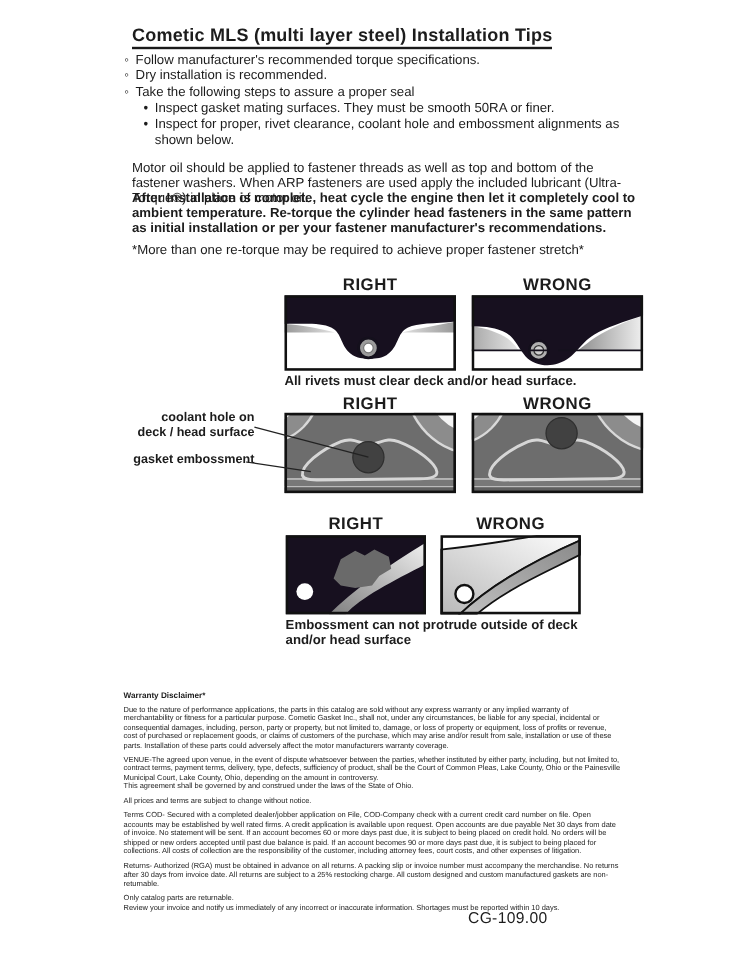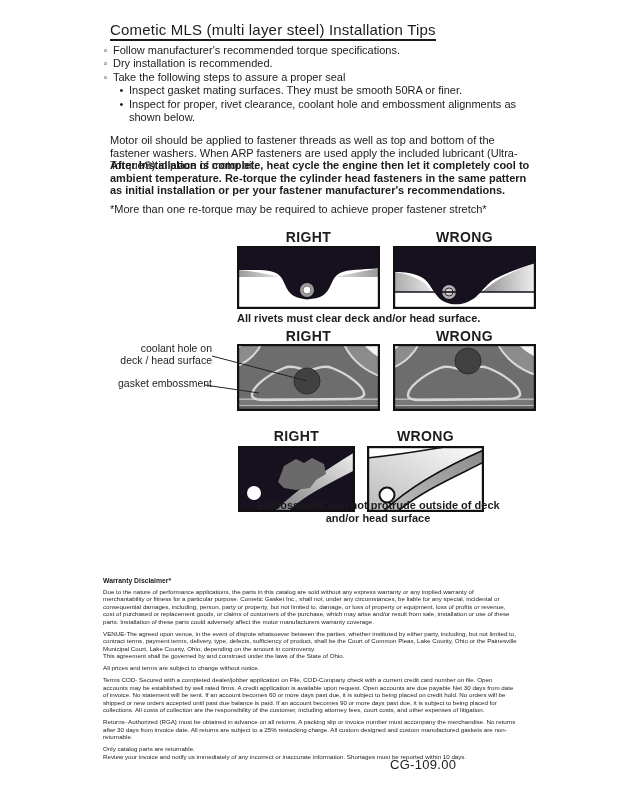--- a/index.html
+++ b/index.html
@@ -1,38 +1,38 @@
 <!DOCTYPE html>
 <html style="--ink: #1c1c1c; --panel-black: #17101f; --panel2-bg: #6d6d6d; --emboss-line: #d6d6d6; --hole-dark: #414141; --wedge-dark: #979797; --wedge-light: #e2e2e2;"><head>
 <meta charset="utf-8">
 <style>
   html,body{margin:0;padding:0;background:#fff;}
   #page{position:relative;width:618px;height:800px;background:#ffffff;overflow:hidden;
         font-family:"Liberation Sans", sans-serif;color:#1c1c1c;}
   .abs{position:absolute;}
   .preline{white-space:pre-line;}
 
-  .title{left:110px;top:21px;font-size:15px;font-weight:400;
+  .title{left:110px;top:21px;font-size:15px;font-weight:700;
          border-bottom:2px solid #1a1a1a;padding-bottom:1px;letter-spacing:.2px;}
 
   .bullets{left:102px;top:44px;width:430px;font-size:11px;line-height:13.4px;}
   .b-row{display:flex;gap:4px;}
   .b-row .mk{width:7px;text-align:center;flex:0 0 auto;}
   .sub{margin-left:16px;}
 
   .diesel-head{left:110px;top:118px;font-size:12.5px;font-weight:700;}
   .para{left:110px;width:422px;font-size:11px;line-height:12.6px;}
   .p1{top:134px;} .p2{top:159px;font-weight:bold;} .pnote{top:203px;}
 
   .rw-label{font-size:14px;font-weight:700;letter-spacing:.4px;text-align:center;}
   .cap{font-size:11px;font-weight:700;line-height:12.5px;}
 
   .panel{display:block;}
 
-  .side-label{font-size:10.5px;line-height:11.5px;text-align:right;}
+  .side-label{font-size:10.5px;line-height:11.5px;text-align:right;font-weight:bold;}
 
   .warranty{left:103px;top:577px;width:414px;font-size:6.2px;line-height:7.5px;}
   .warranty h4{margin:0 0 3px 0;font-size:6.8px;}
   .warranty p{margin:0 0 4.5px 0;}
 
   .code{left:390px;top:757px;font-size:13px;letter-spacing:.3px;}
 </style>
 </head>
 <body>
 
@@ -193,21 +193,21 @@
           <stop offset="1" stop-color="#8a8a8a"></stop>
       </linearGradient>
     </defs>
     <rect width="117" height="66" fill="#ffffff"></rect>
     <path d="M0,12 C40,8 70,2 84,0 L117,0 L117,4 C85,18 45,38 16,66 L0,66 Z" fill="url(#g3w1)" stroke="#111111" stroke-width="1.5"></path>
     <path d="M16,66 C45,38 85,18 117,4 L117,16 C90,30 56,44 30,66 Z" fill="url(#g3w2)" stroke="#111111" stroke-width="1.5"></path>
     <circle cx="20" cy="49" r="7.5" fill="#ffffff" stroke="#111111" stroke-width="2"></circle>
     <rect x="1" y="1" width="115" height="64" fill="none" stroke="#111111" stroke-width="2.4"></rect>
   </svg>
 
-  <div class="abs cap preline" style="left:238px;top:499px;width:280px;text-align:center;">Embossment can not protrude outside of deck
+  <div class="abs cap preline" style="left:238px;top:515px;width:280px;">Embossment can not protrude outside of deck
 and/or head surface</div>
 
   <div class="abs warranty">
     <h4>Warranty Disclaimer*</h4>
     <p>Due to the nature of performance applications, the parts in this catalog are sold without any express warranty or any implied warranty of merchantability or fitness for a particular purpose.  Cometic Gasket Inc., shall not, under any circumstances, be liable for any special, incidental or consequential damages, including, person, party or property, but not limited to, damage, or loss of property or equipment, loss of profits or revenue, cost of purchased or replacement goods, or claims of customers of the purchase, which may arise and/or result from sale, installation or use of these parts.  Installation of these parts could adversely affect the motor manufacturers warranty coverage.</p>
     <p class="preline">VENUE-The agreed upon venue, in the event of dispute whatsoever between the parties, whether instituted by either party, including, but not limited to, contract terms, payment terms, delivery, type, defects, sufficiency of product, shall be the Court of Common Pleas, Lake County, Ohio or the Painesville Municipal Court, Lake County, Ohio, depending on the amount in controversy.
 This agreement shall be governed by and construed under the laws of the State of Ohio.</p>
     <p>All prices and terms are subject to change without notice.</p>
     <p>Terms COD- Secured with a completed dealer/jobber application on File, COD-Company check with a current credit card number on file.  Open accounts may be established by well rated firms.  A credit application is available upon request.  Open accounts are due payable Net 30 days from date of invoice.  No statement will be sent.  If an account becomes 60 or more days past due, it is subject to being placed on credit hold.  No orders will be shipped or new orders accepted until past due balance is paid.  If an account becomes 90 or more days past due, it is subject to being placed for collections.  All costs of collection are the responsibility of the customer, including attorney fees, court costs, and other expenses of litigation.</p>
     <p>Returns- Authorized (RGA) must be obtained in advance on all returns.  A packing slip or invoice number must accompany the merchandise.  No returns after 30 days from invoice date.  All returns are subject to a 25% restocking charge.  All custom designed and custom manufactured gaskets are non-returnable.</p>

